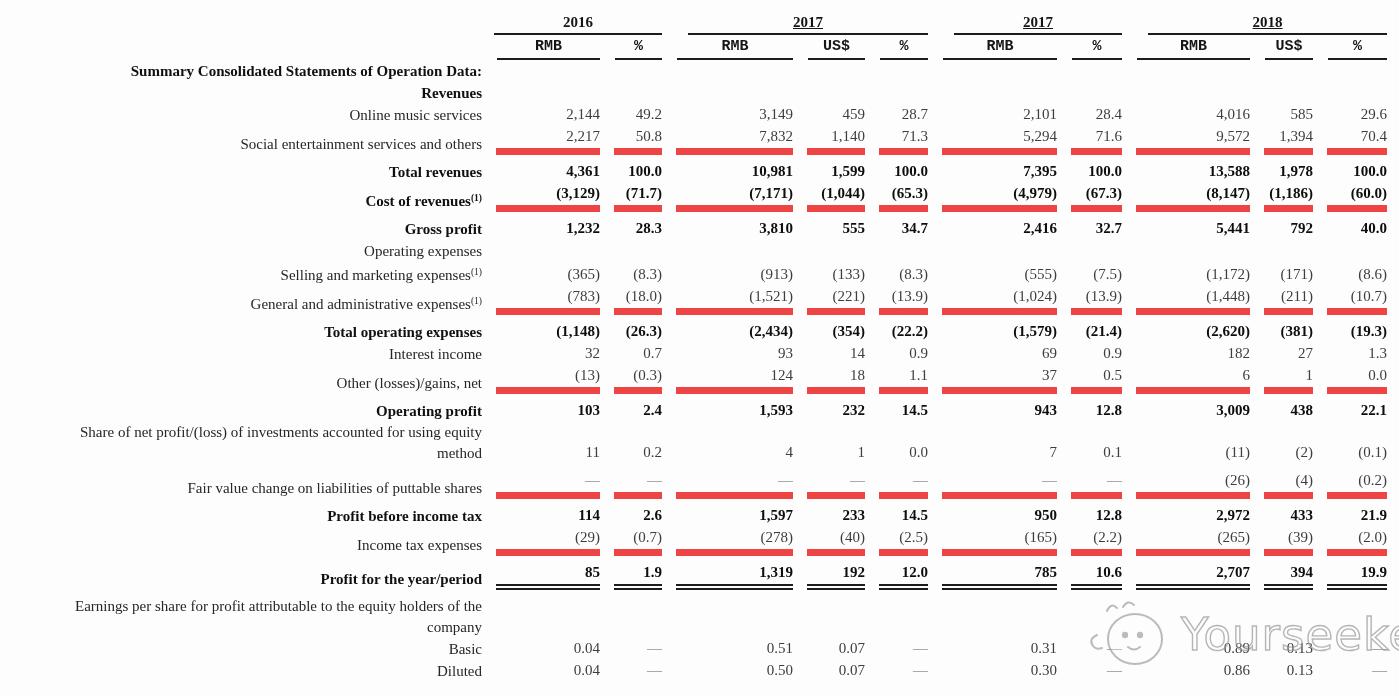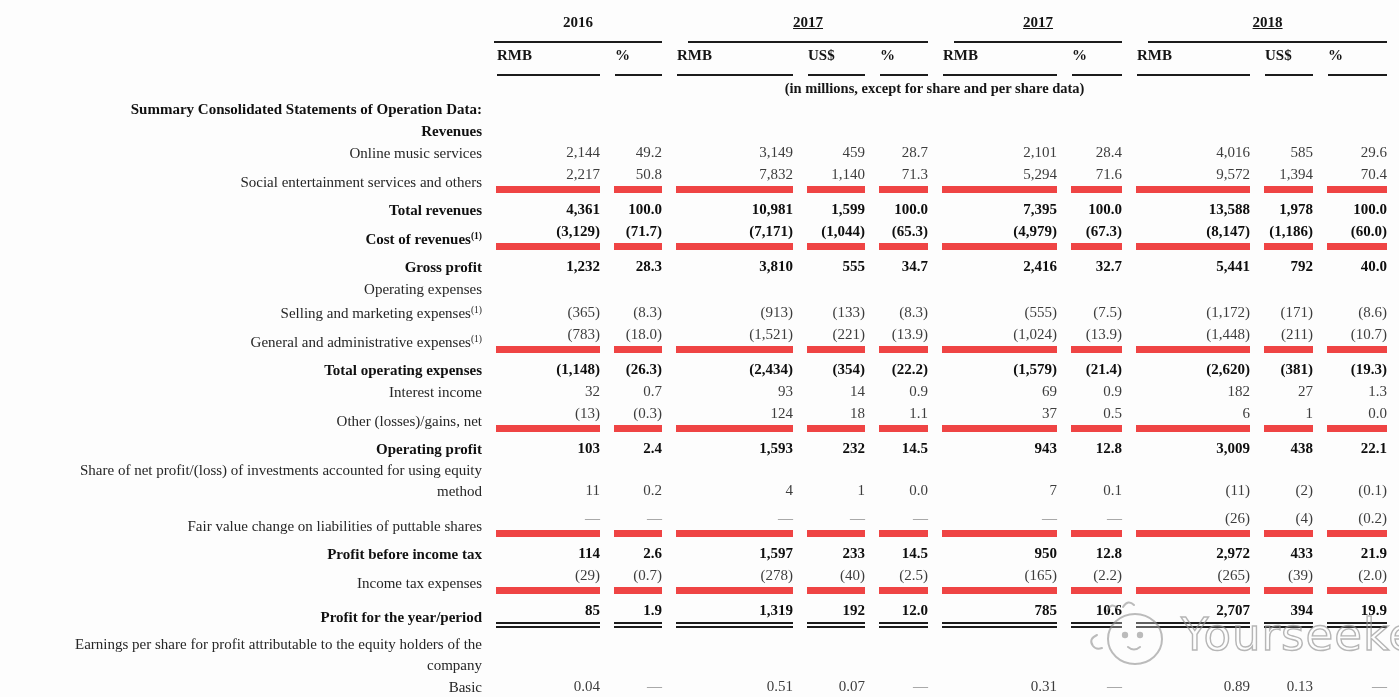--- a/index.html
+++ b/index.html
@@ -21,23 +21,23 @@
   col.c3{width:131px;} col.c4{width:72px;} col.c5{width:63px;}
   col.c6{width:129px;} col.c7{width:65px;} col.c8{width:128px;}
   col.c9{width:63px;} col.c10{width:74px;}
 
   th, td { padding:0; vertical-align:bottom; font-weight:normal; }
 
   
   thead th { font-weight:bold; color:#151515; font-size:15px; line-height:20px; }
   .grp  { text-align:center; border-bottom:2.5px solid #1c1c1c; padding-bottom:1px; margin-left:10px; }
   .grp2 { margin-left:22px; }
-  .yr   { text-align:center; border-bottom:2.5px solid #1c1c1c; padding-bottom:9px; margin-left:12px; margin-top:2px; }
+  .yr   { text-align:center; border-bottom:2.5px solid #1c1c1c; padding-bottom:1px; margin-left:12px; margin-top:2px; }
   .yr-wide { margin-left:26px;text-decoration:underline; }
-  .cu   { text-align:left; border-bottom:2.5px solid #1c1c1c; padding-bottom:9px; margin-left:15px; margin-top:2px; }
+  .cu   { text-align:center; border-bottom:2.5px solid #1c1c1c; padding-bottom:1px; margin-left:15px; margin-top:2px;font-family:Liberation Mono, monospace; }
   .units{ text-align:center; font-size:14.5px; padding-top:2px; color:#151515; }
 
   
   tbody td { font-size:15px; line-height:21px; }
   td.lbl { text-align:right; color:#262626; padding-left:8px;margin-top:34px; }
   td.lbl.b { font-weight:bold; color:#101010; }
   td.lbl.ind1 { padding-left:46px; }
   .wrap2 { padding-left:20px; }
   td.val { text-align:right; color:#3d3d3d; }
   td.val .cl { margin-left:14px; padding-bottom:1px; }
@@ -122,24 +122,20 @@
         <th>
             <div class="cu">RMB</div>
           </th>
         <th>
             <div class="cu">US$</div>
           </th>
         <th>
             <div class="cu">%</div>
           </th>
       </tr>
-      <tr>
-        <th></th>
-        <th colspan="10" class="units">(in millions, except for share and per share data)</th>
-      </tr>
     </thead>
     <tbody id="tbody">
         <tr>
           <td class="lbl b">
             <div>Summary Consolidated Statements of Operation Data:</div>
           </td>
           <td class="val b">
             <div class="cl">&nbsp;</div>
           </td>
           <td class="val b">

